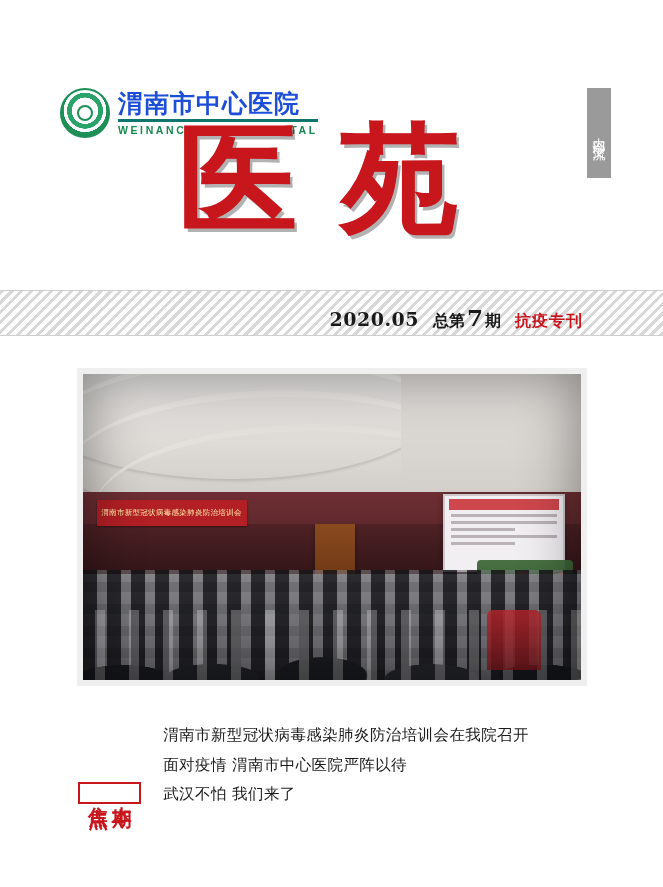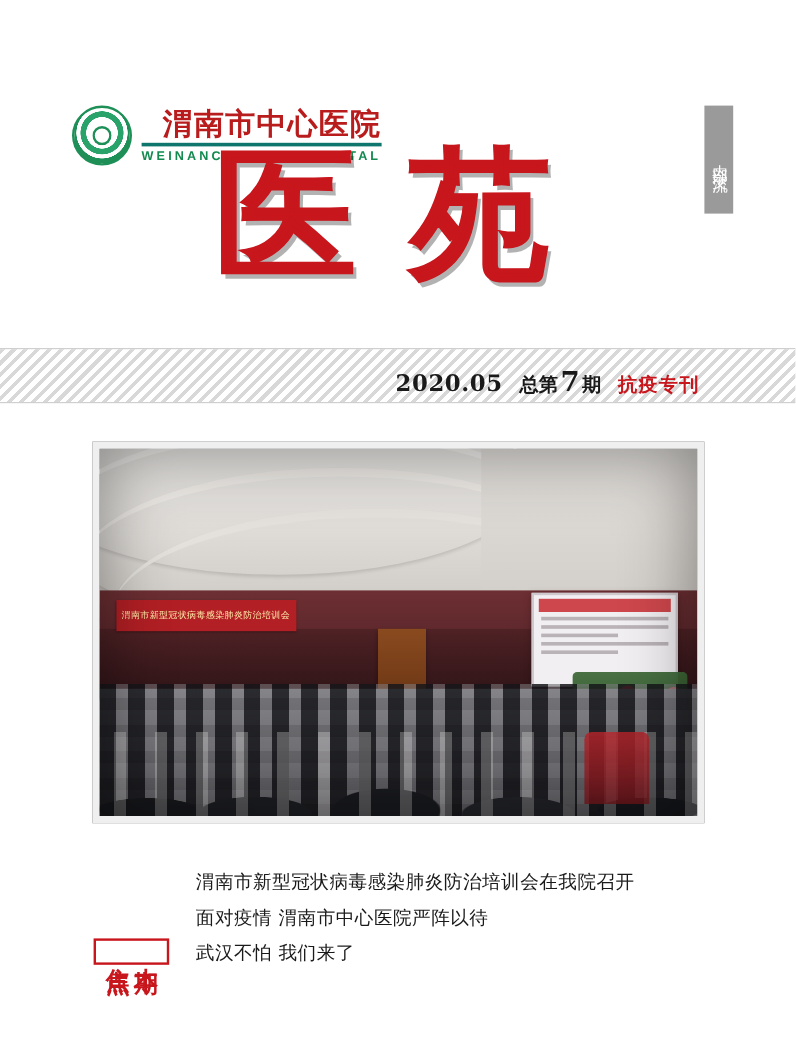--- a/index.html
+++ b/index.html
@@ -52,24 +52,23 @@
   }
   .logo-text {
     display: flex;
     flex-direction: column;
     justify-content: center;
   }
   .logo-cn {
     font-family: "DejaVu Sans", sans-serif;
     font-size: 25px;
     font-weight: bold;
-    color: #b91c1c;
+    color: #1d4ed8;
     letter-spacing: 1px;
     line-height: 1.1;
-    text-align: right;
   }
   .logo-en {
     font-size: 10.5px;
     font-weight: bold;
     color: #138a4f;
     letter-spacing: 2.6px;
     border-top: 3px solid #0f766e;
     padding-top: 2px;
     margin-top: 2px;
   }

